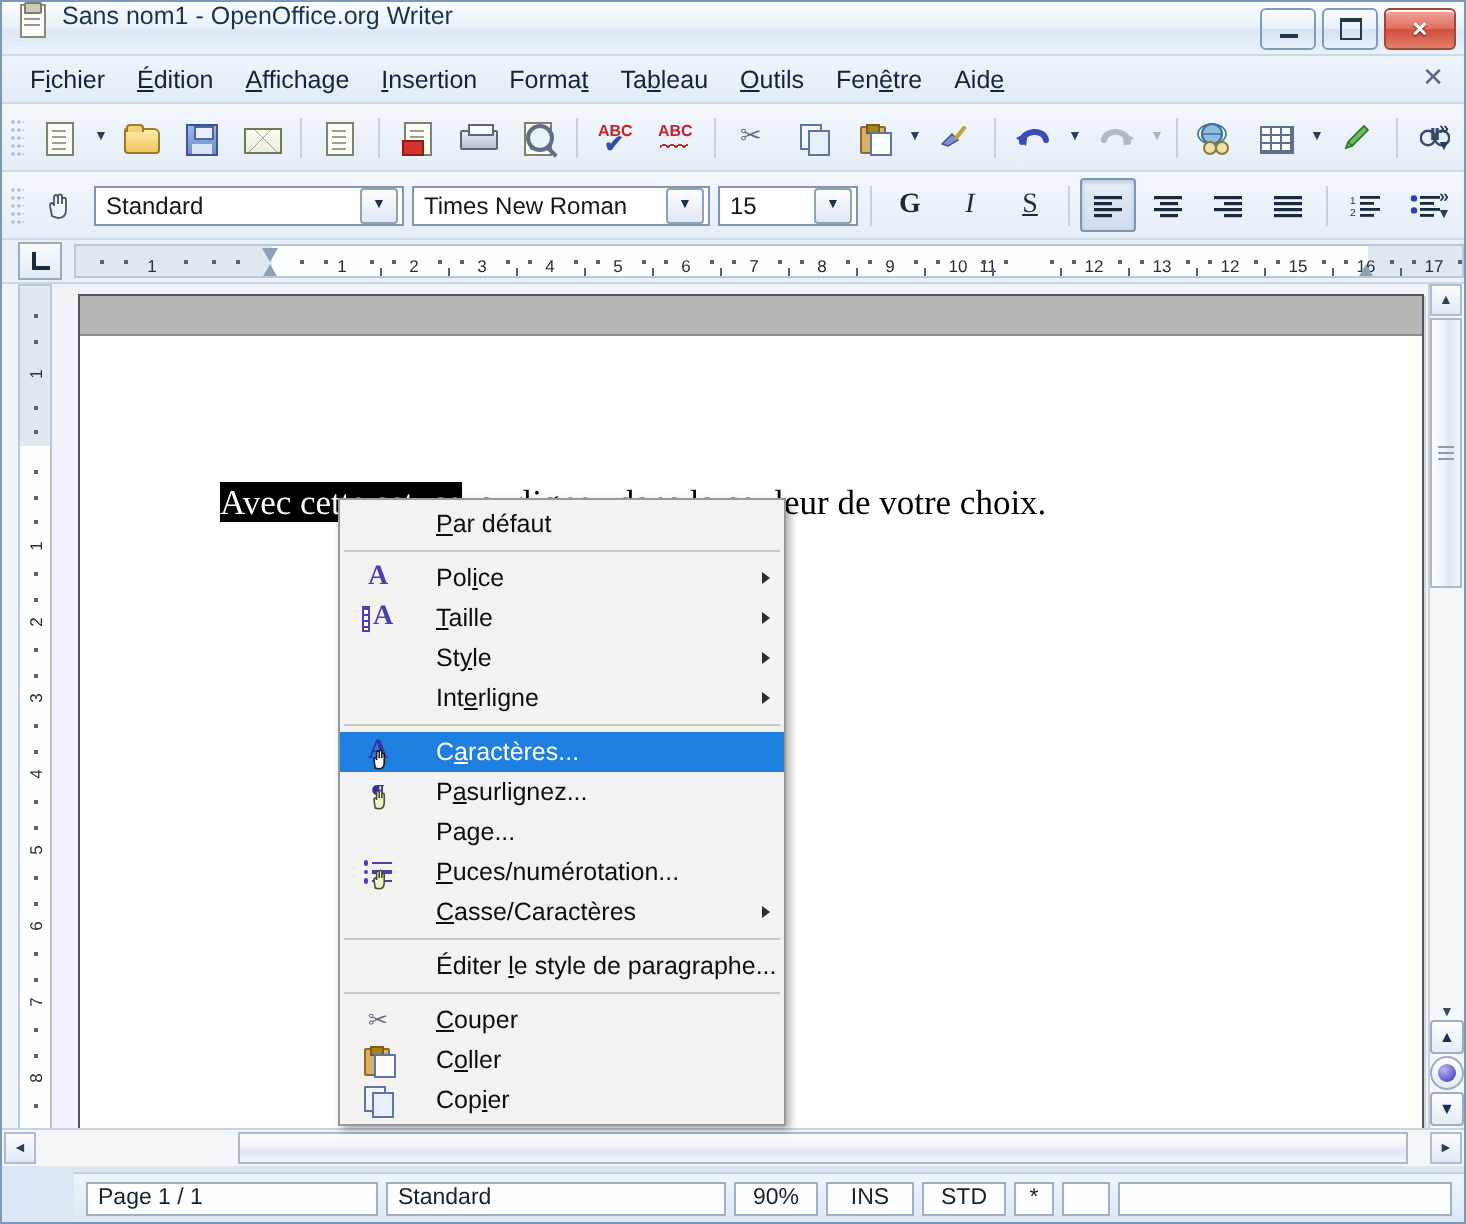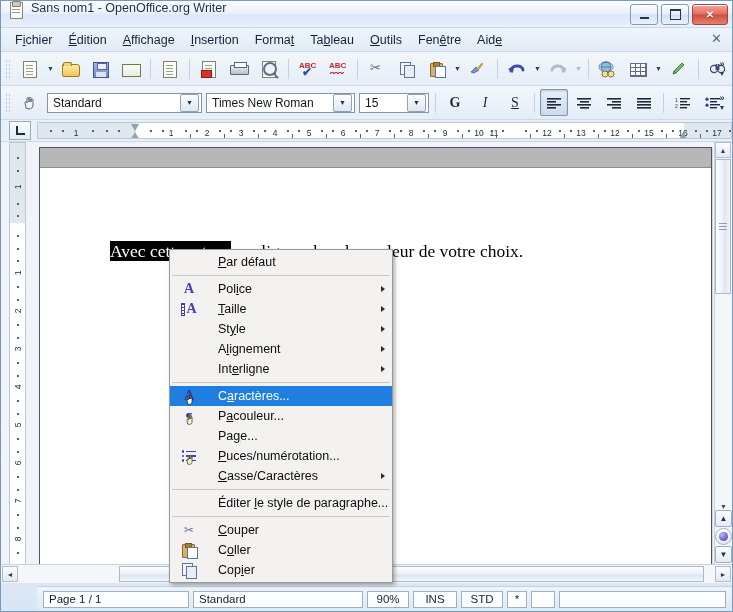--- a/index.html
+++ b/index.html
@@ -913,24 +913,20 @@
           </span>
         </span>
       <span class="lbl"><span></span><u>T</u><span>aille</span></span>
       <span class="sub"></span>
     </div>
     <div class="ci">
       <span class="lbl"><span>St</span><u>y</u><span>le</span></span>
       <span class="sub"></span>
     </div>
     <div class="ci">
-      <span class="lbl"><span>A</span><u>l</u><span>ignement</span></span>
-      <span class="sub"></span>
-    </div>
-    <div class="ci">
       <span class="lbl"><span>Int</span><u>e</u><span>rligne</span></span>
       <span class="sub"></span>
     </div>
     <div class="csep"></div>
 
     <div class="ci hl">
       <span class="ico">
           <span class="gA" style="color:#3a30a0;">A</span>
         </span>
       <span class="hand">
@@ -942,21 +938,21 @@
     </div>
     <div class="ci">
       <span class="ico">
           <span class="gPil">¶</span>
         </span>
       <span class="hand">
         <svg width="10" height="11" viewBox="0 0 10 11">
             <path d="M2.6 10 L2 6 C2 4.7,3.3 4.7,3.3 6 L3.3 2.4 C3.3 1.1,4.6 1.1,4.6 2.4 L4.6 5 L4.6 2 C4.6.8,5.9.8,5.9 2 L5.9 5 L5.9 3.4 C5.9 2.4,7.1 2.4,7.1 3.4 L7.1 7.4 C7.1 9.5,5.8 10.4,4.4 10.4 Z" fill="#f5f0c8" stroke="#4a4a34" stroke-width=".8"></path>
           </svg>
       </span>
-      <span class="lbl"><span>P</span><u>a</u><span>couleur...</span></span>
+      <span class="lbl"><span>P</span><u>a</u><span>surlignez...</span></span>
     </div>
     <div class="ci">
       <span class="lbl"><span>Pa</span><u>g</u><span>e...</span></span>
     </div>
     <div class="ci">
       <span class="ico">
         <span class="gList">
           <span class="row">
               <b></b>
               <i></i>

